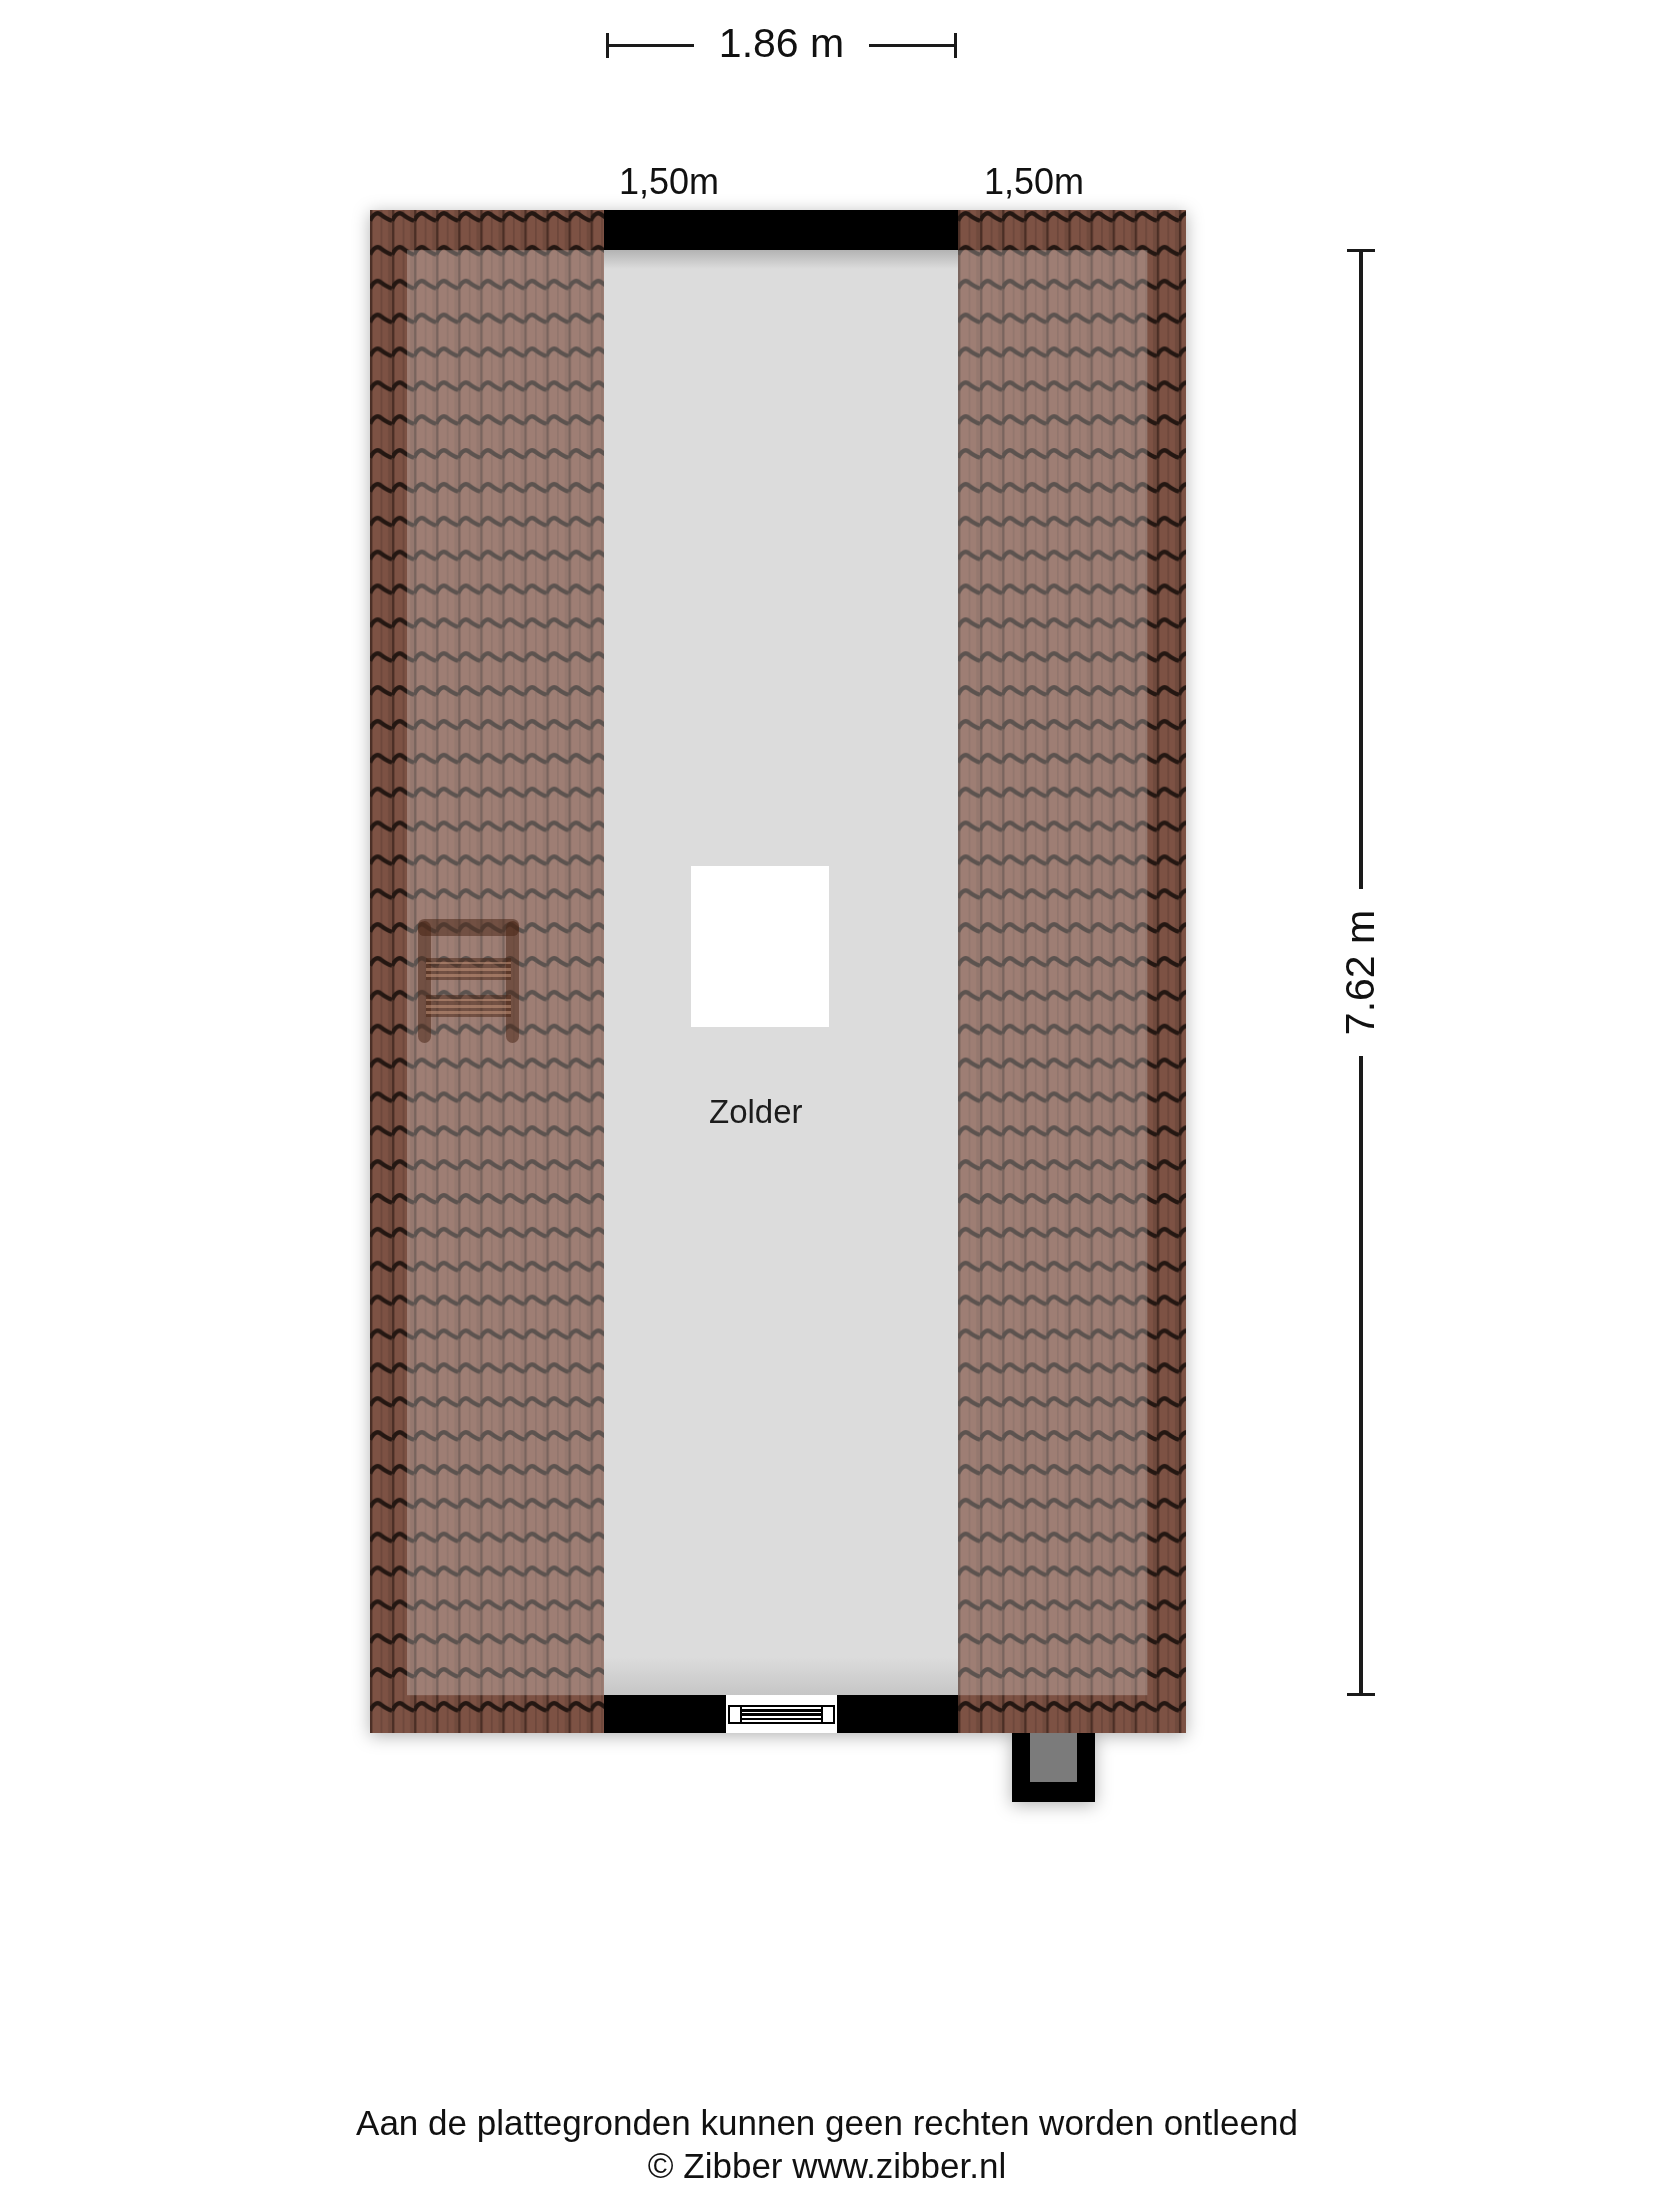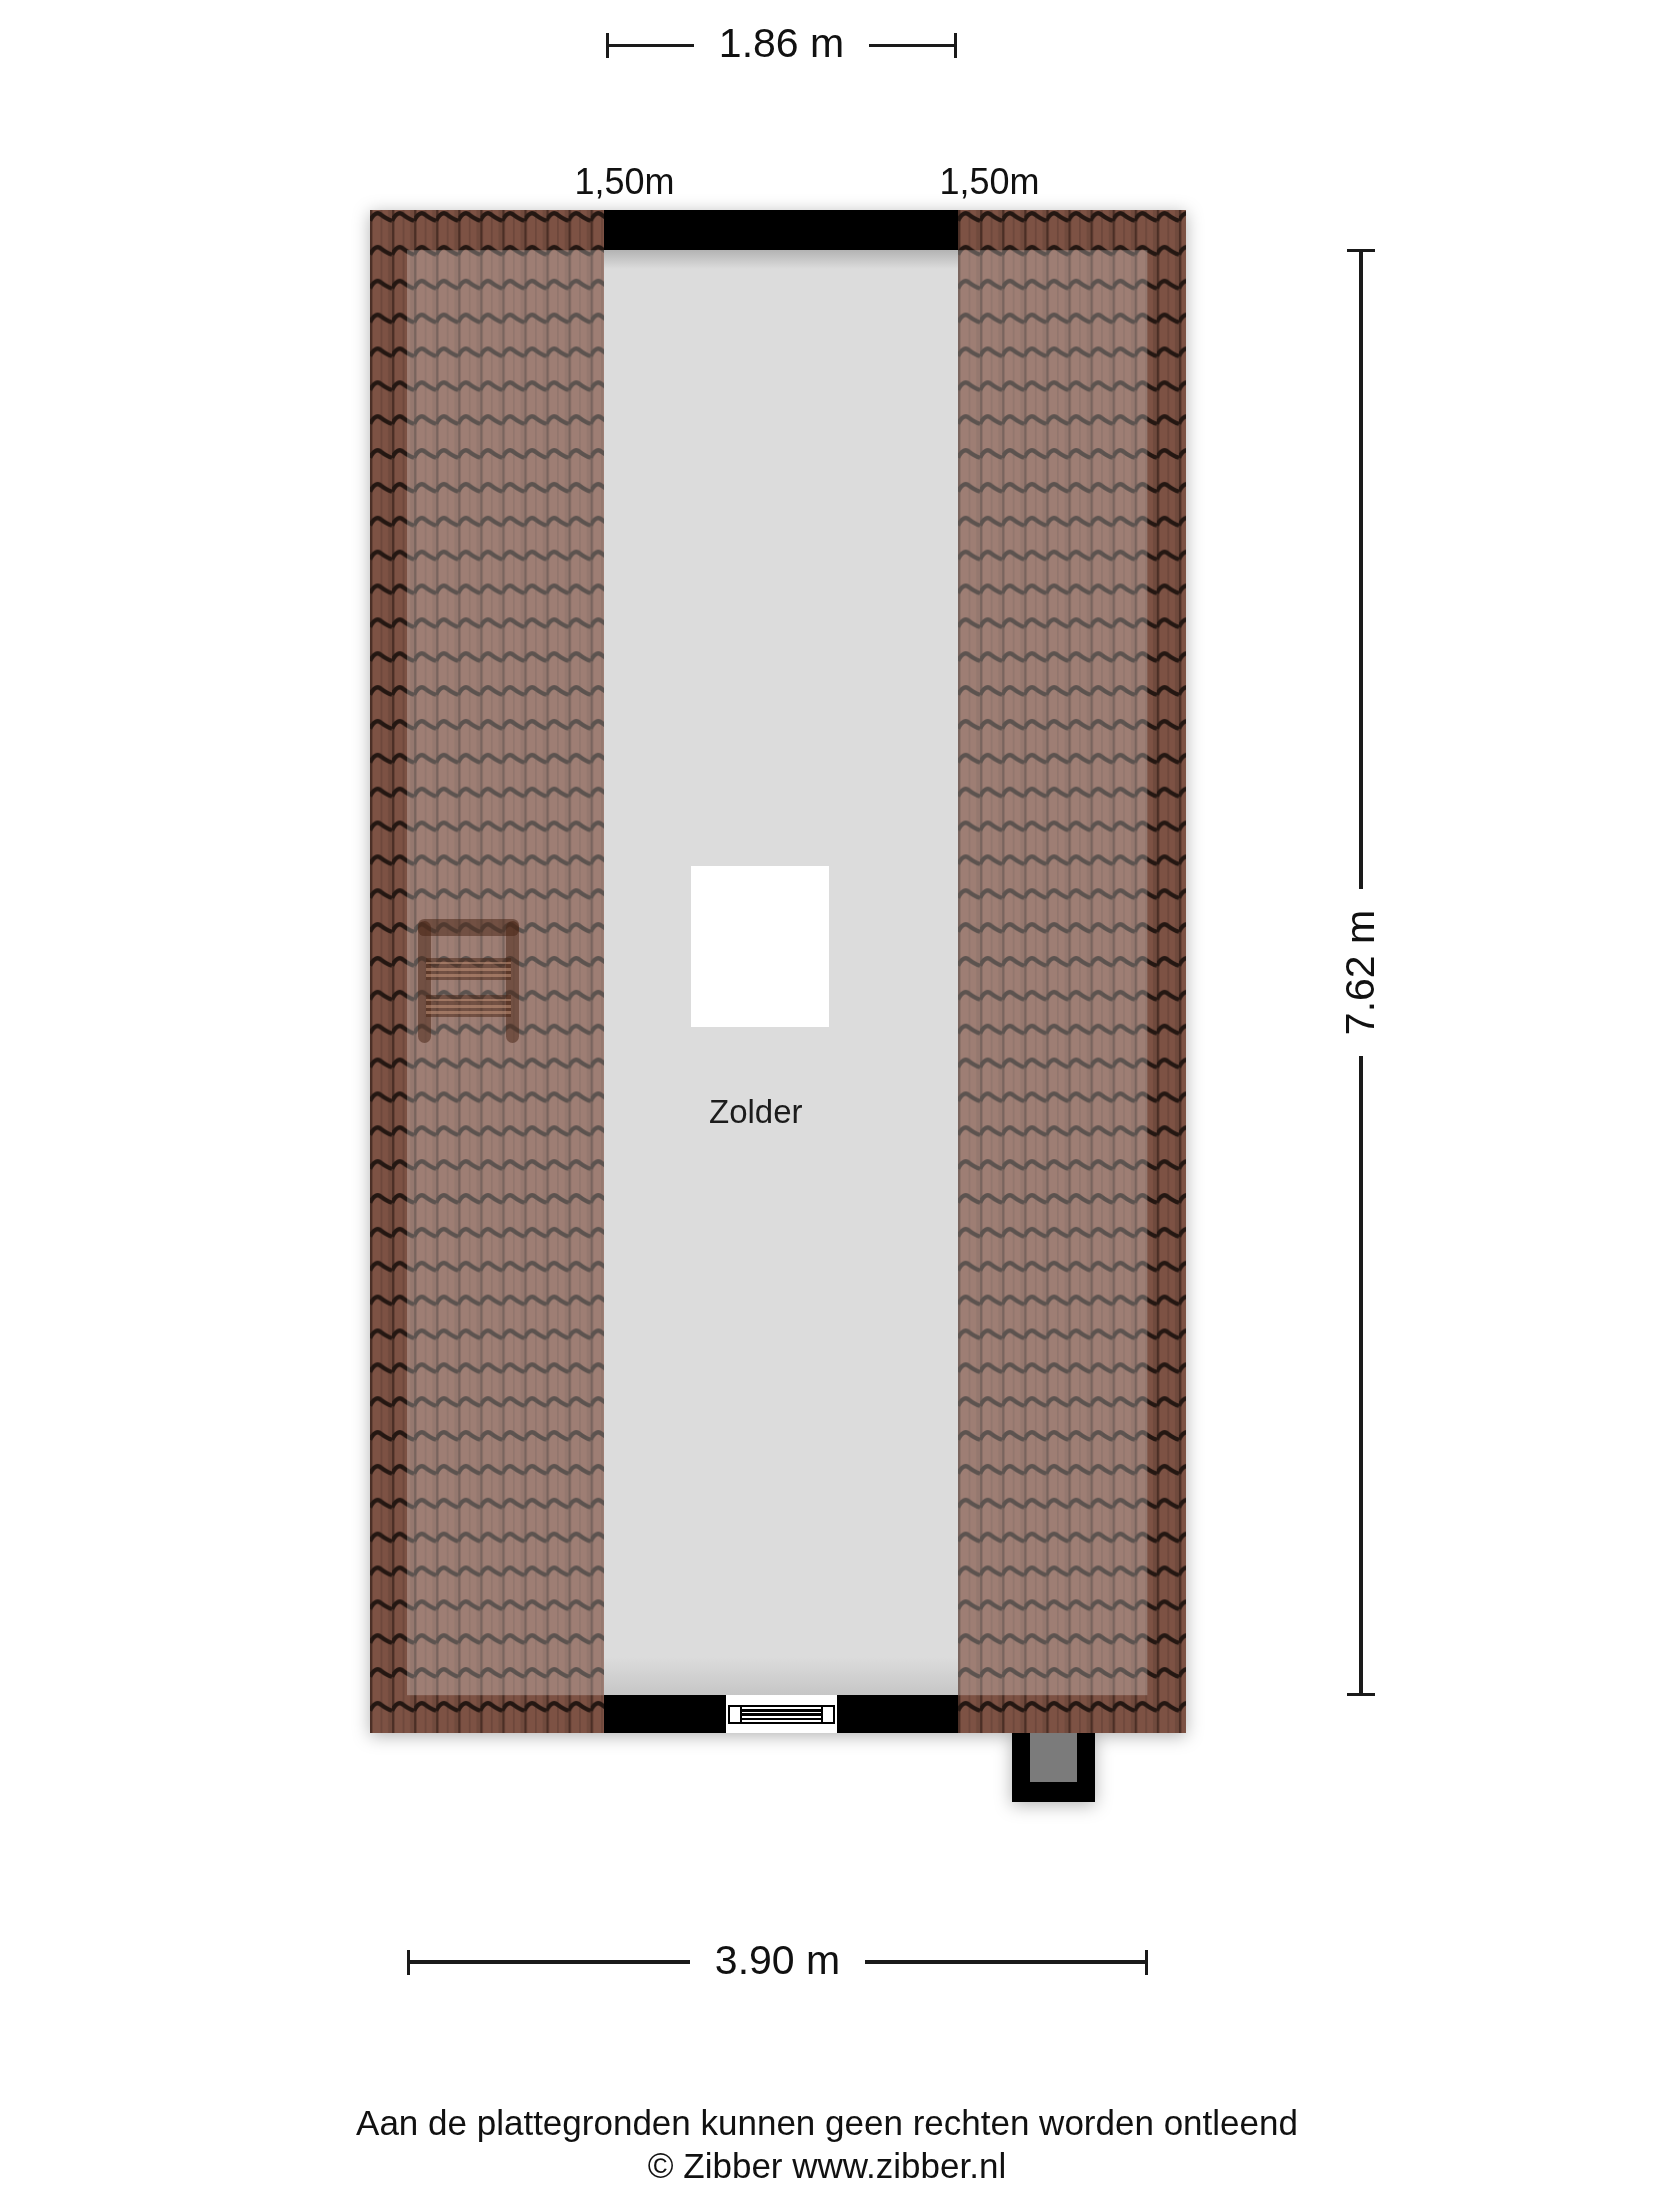--- a/index.html
+++ b/index.html
@@ -15,21 +15,21 @@
   .tick-h{height:3.2px;width:28px;background:var(--dim,#1a1a1a);flex:0 0 auto;}
   .dline{flex:1;height:3.2px;background:var(--dim,#1a1a1a);}
   .vline{flex:1;width:3.2px;background:var(--dim,#1a1a1a);}
   .dim-label{font-size:41px;line-height:1;margin:0 25px;white-space:nowrap;transform:translateY(-2.4px);}
   .dim-label-box{height:167px;width:30px;display:flex;align-items:center;justify-content:center;flex:0 0 auto;}
   .dim-label-box .dim-label{transform:rotate(-90deg);margin:0;}
   #dim-top{left:606px;top:31.5px;width:351px;height:28px;}
   #dim-bottom{left:407px;top:1948px;width:741px;height:28px;}
   #dim-right{left:1346px;top:249px;width:30px;height:1447px;}
   
-  .knee-label{position:absolute;top:162px;width:189px;text-align:center;font-size:36px;line-height:1.1;white-space:nowrap;}
+  .knee-label{position:absolute;top:162px;width:189px;text-align:right;font-size:36px;line-height:1.1;white-space:nowrap;}
   #knee-left{left:530px;}
   #knee-right{left:895px;}
   
   #plan{position:absolute;left:370px;top:210px;width:816px;height:1523px;
         filter:drop-shadow(0 3.9px 8.7px rgba(0,0,0,0.30));}
   .roof{position:absolute;top:0;height:1523px;display:block;}
   #roof-left{left:0;width:234px;}
   #roof-right{left:588px;width:228px;}
   .tile-bg{fill:var(--tile-base,#7d5244);}
   .tile-gap{fill:rgba(26,12,8,0.50);}
@@ -152,27 +152,20 @@
   <div class="dim dim-v" id="dim-right">
     <span class="tick-h"></span>
     <span class="vline"></span>
     <span class="dim-label-box">
       <span class="dim-label">7.62 m</span>
     </span>
     <span class="vline"></span>
     <span class="tick-h"></span>
   </div>
 
-  <div class="dim dim-h" id="dim-bottom">
-    <span class="tick-v"></span>
-    <span class="dline"></span>
-    <span class="dim-label">3.90 m</span>
-    <span class="dline"></span>
-    <span class="tick-v"></span>
-  </div>
 
   <div id="footer">
     <div>Aan de plattegronden kunnen geen rechten worden ontleend</div>
     <div>© Zibber www.zibber.nl</div>
   </div>
 
 </div>
 
 
 </body></html>

